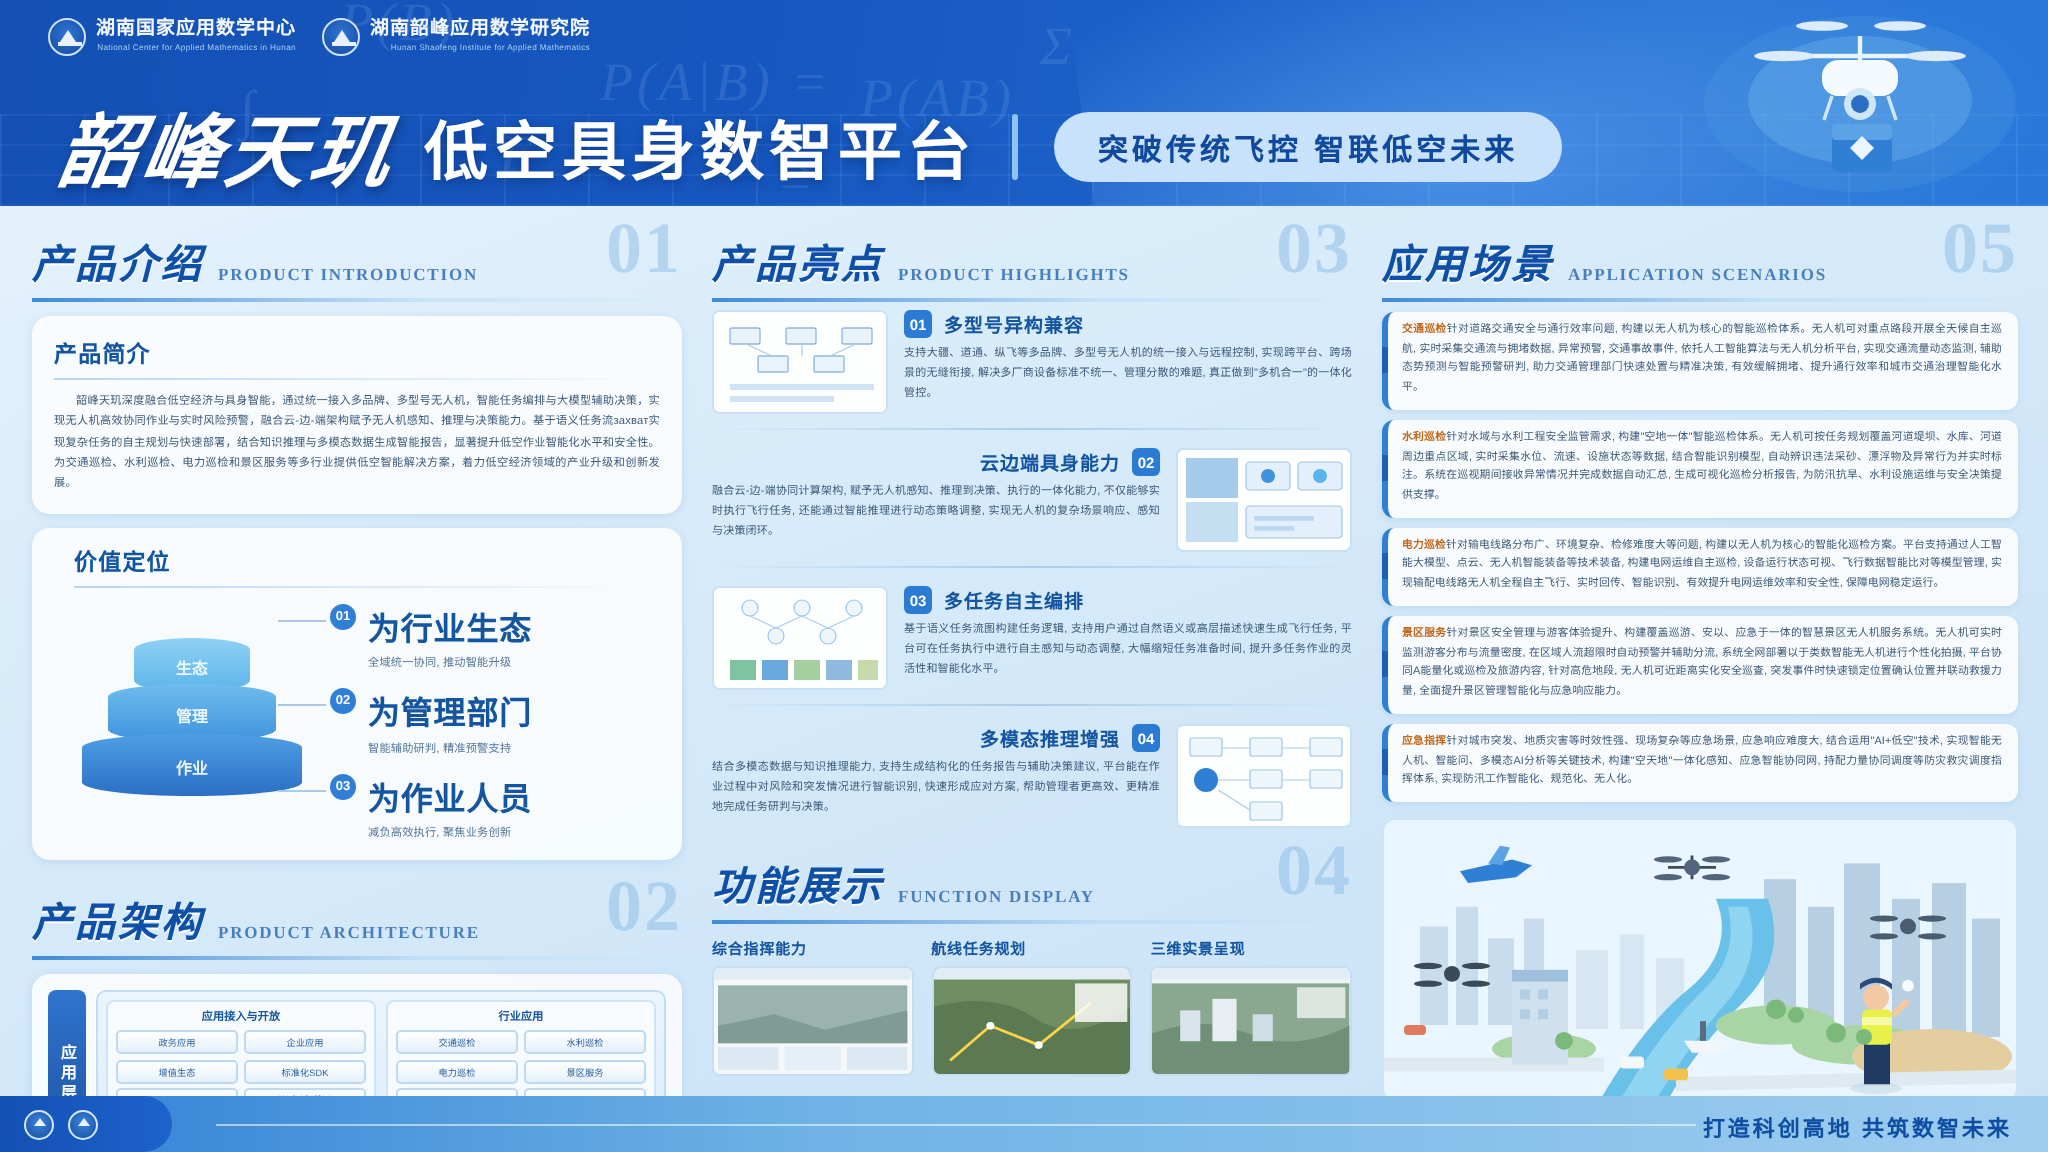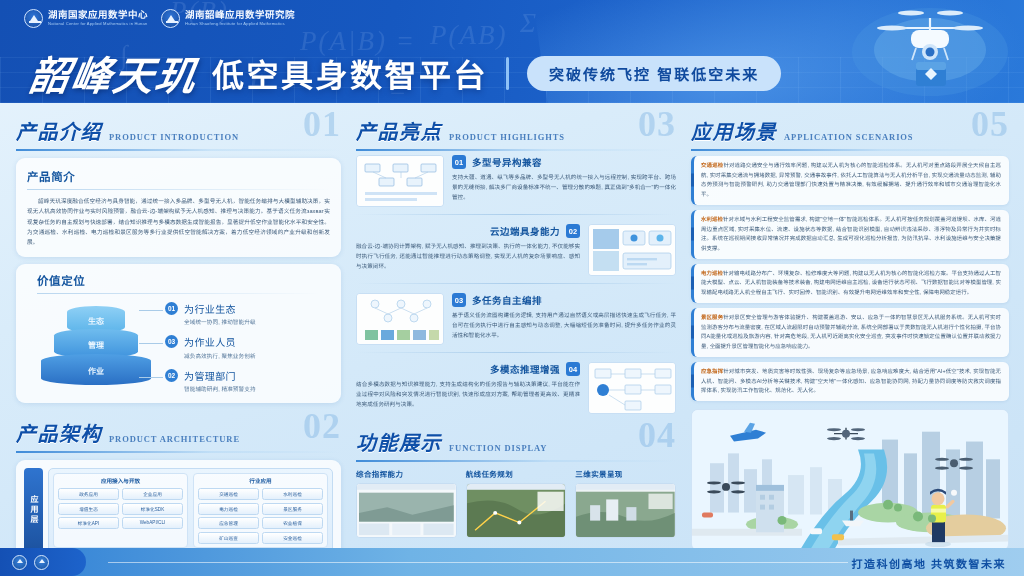--- a/index.html
+++ b/index.html
@@ -31,21 +31,21 @@
   .logos { position:absolute; left:24px; top:9px; display:flex; gap:13px; align-items:center; z-index:4; }
   .logo-unit { display:flex; align-items:center; gap:5px; }
   .logo-mark { width:19px; height:19px; border-radius:50%; border:1.4px solid #cfe3ff;
     background:radial-gradient(circle at 50% 40%, #2f74d6 0%, #154a9e 100%);
     position:relative; flex:none; }
   .logo-mark::before { content:""; position:absolute; left:50%; top:4.5px; transform:translateX(-50%);
     width:0; height:0; border-left:4px solid transparent; border-right:4px solid transparent;
     border-bottom:6px solid #e8f2ff; }
   .logo-mark::after { content:""; position:absolute; left:3.5px; bottom:4px; width:12px; height:1.6px;
     background:#e8f2ff; }
-  .logo-txt { line-height:1.05; }
+  .logo-txt { line-height:1.05;text-align:right; }
   .logo-cn { font-size:9.5px; font-weight:bold; color:#f3f8ff; letter-spacing:.5px; white-space:nowrap; }
   .logo-en { font-size:4.1px; color:#a9cdf4; letter-spacing:.18px; white-space:nowrap; margin-top:2px; }
 
   .brand { position:absolute; left:30px; top:44px; z-index:5; display:flex; align-items:center; gap:14px; }
   .brand-cal { font-family:"Liberation Serif",serif; font-weight:bold; font-style:italic;
     font-size:40px; color:#ffffff; letter-spacing:2px; text-shadow:1px 2px 5px rgba(0,22,70,.45);
     transform:skewX(-9deg); }
   .brand-main { font-size:32px; font-weight:bold; color:#ffffff; letter-spacing:2.5px;
     text-shadow:0 2px 6px rgba(0,25,80,.4); }
   .brand-div { width:3px; height:33px; background:#8fc2f7; border-radius:2px; margin:0 4px; }
@@ -87,21 +87,21 @@
   .p3 { width:110px;height:31px; top:50px; background:linear-gradient(180deg,#4f9fe4,#2a6fc4); }
   .p-lbl { position:absolute; left:50%; transform:translateX(-50%); color:#eaf6ff;
     font-size:8px; font-weight:bold; }
   .val-list { flex:1; display:flex; flex-direction:column; gap:8px; padding-left:4px; }
   .val-item { display:flex; align-items:flex-start; gap:6px; position:relative; }
   .val-item::before { content:""; position:absolute; left:-26px; top:9px; width:24px; height:1px;
     background:#a9cbe8; }
   .val-badge { width:13px; height:13px; border-radius:50%; background:#2f7fd4; color:#fff;
     font-size:6.5px; font-weight:bold; display:flex; align-items:center; justify-content:center;
     flex:none; margin-top:1px; }
-  .val-t { font-size:10px; font-weight:normal; color:#14559f; letter-spacing:.4px; }
+  .val-t { font-size:16px; font-weight:bold; color:#14559f; letter-spacing:.4px; }
   .val-s { font-size:5.6px; color:#55779a; margin-top:2.5px; letter-spacing:.1px; }
 
   .c1-head2 { position:relative; height:30px; margin-top:15px; }
   .arch-card { margin-top:12px; padding:8px; }
   .layer { display:flex; gap:5px; margin-bottom:4px; }
   .layer-tab { width:19px; border-radius:4px; color:#fff; font-size:8px; font-weight:bold;
     display:flex; align-items:center; justify-content:center; flex:none; padding:4px 0;
     background:linear-gradient(180deg,#2f74cf,#1c529f); writing-mode:vertical-rl; letter-spacing:2px; }
   .layer-body { flex:1; background:linear-gradient(180deg,#eaf5fe,#dcecfb); border:1px solid #c3dcf3;
     border-radius:5px; padding:4px; display:flex; gap:5px; }
@@ -172,21 +172,21 @@
 </style>
 </head>
 <body>
 
 <div class="poster">
 
   <div class="header">
     <div class="hdr-math">
       <span style="left:170px;top:-4px;">P(B)</span>
       <span style="left:300px;top:26px;">P(A|B) =</span>
-      <span style="left:430px;top:20px;">P(AB)</span>
+      <span style="left:430px;top:34px;">P(AB)</span>
       <span style="left:250px;top:62px;">E</span>
       <span style="left:390px;top:70px;">≥</span>
       <span style="left:120px;top:40px;">∫</span>
       <span style="left:520px;top:8px;">Σ</span>
     </div>
     <div class="hdr-wave"></div>
     <div class="hdr-grid"></div>
 
     <div class="logos">
       <div class="logo-unit">
@@ -273,31 +273,31 @@
         </div>
         <div class="val-list">
           <div class="val-item">
             <div class="val-badge">01</div>
             <div>
               <div class="val-t">为行业生态</div>
               <div class="val-s">全域统一协同, 推动智能升级</div>
             </div>
           </div>
           <div class="val-item">
+            <div class="val-badge">02</div>
+            <div>
+              <div class="val-t">为管理部门</div>
+              <div class="val-s">智能辅助研判, 精准预警支持</div>
+            </div>
+          </div>
+          <div class="val-item">
             <div class="val-badge">03</div>
             <div>
               <div class="val-t">为作业人员</div>
               <div class="val-s">减负高效执行, 聚焦业务创新</div>
-            </div>
-          </div>
-          <div class="val-item">
-            <div class="val-badge">02</div>
-            <div>
-              <div class="val-t">为管理部门</div>
-              <div class="val-s">智能辅助研判, 精准预警支持</div>
             </div>
           </div>
         </div>
       </div>
     </div>
 
     <div class="c1-head2">
       <div class="sect-title">
         <span class="sect-cn">产品架构</span>
         <span class="sect-en">PRODUCT ARCHITECTURE</span>

